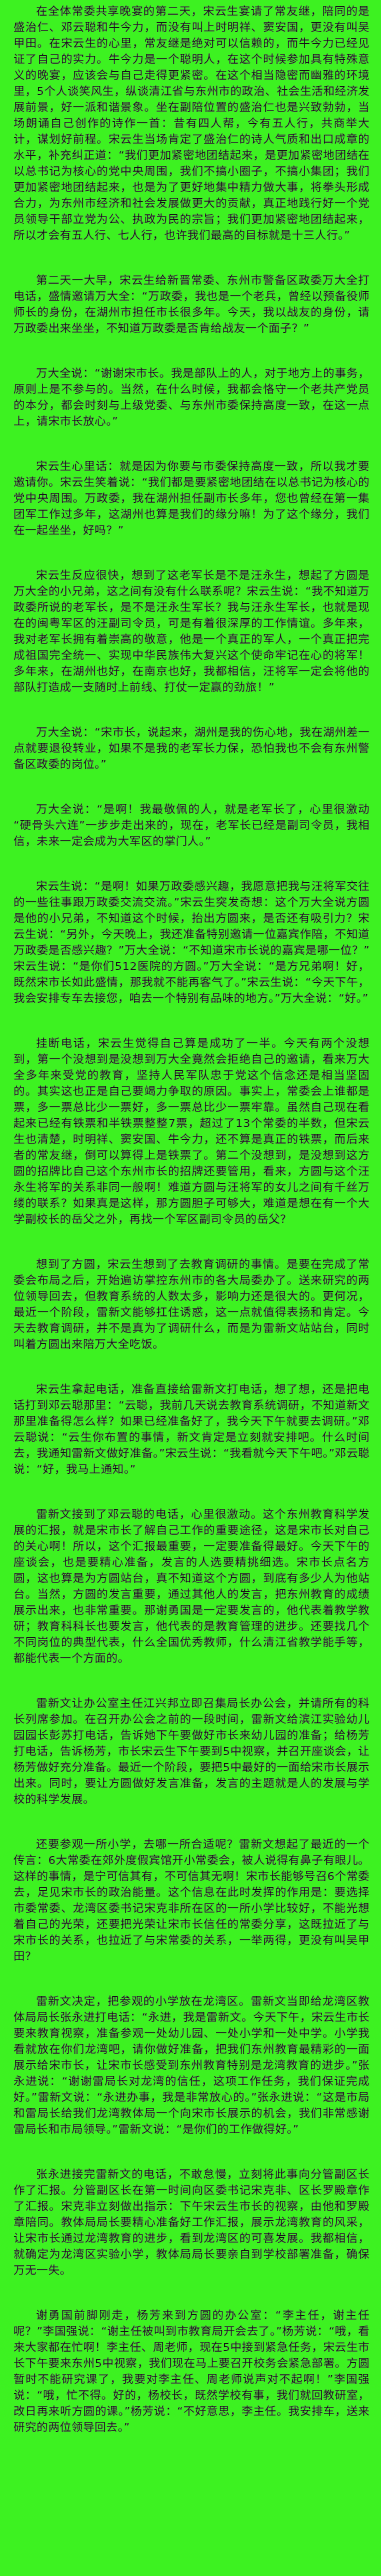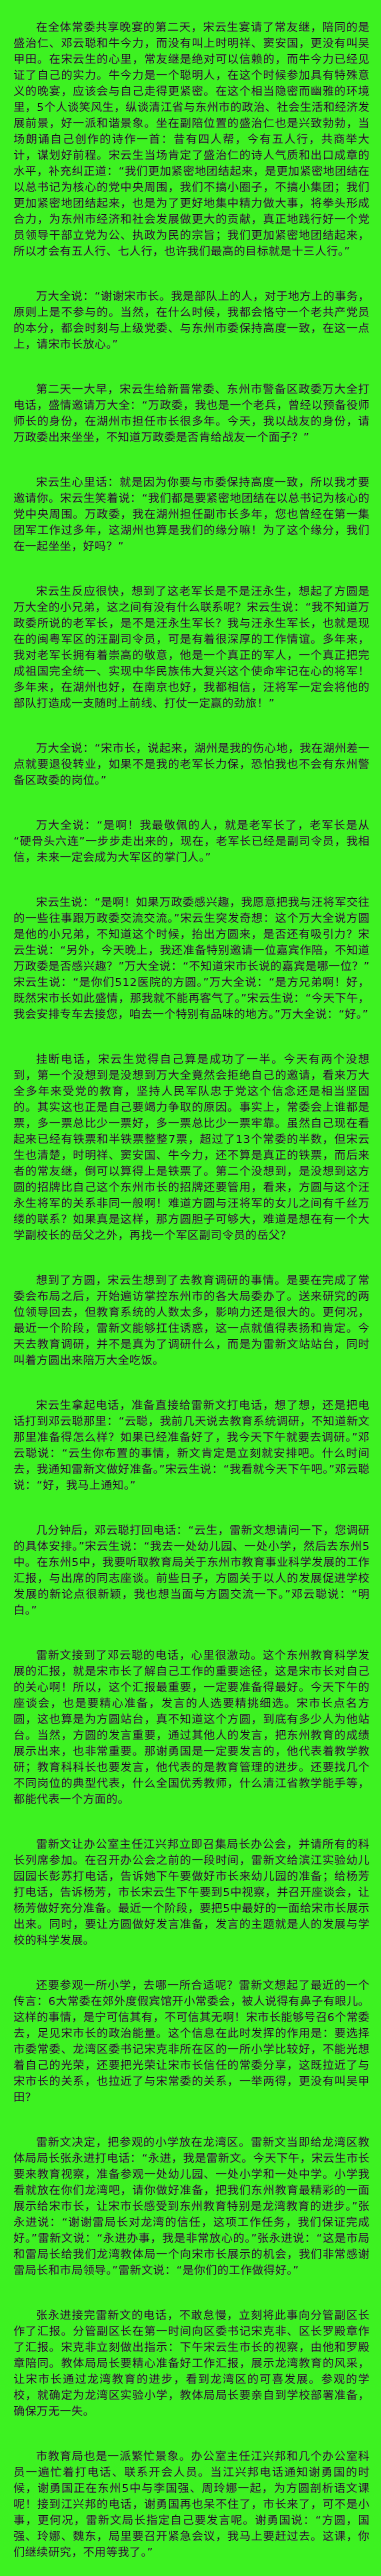--- a/index.html
+++ b/index.html
@@ -19,49 +19,47 @@
   }
   .manuscript {
     width: 100%;
   }
   .para {
     font-size: 11.3px;
     line-height: 16px;
     letter-spacing: 0.3px;
     text-indent: 2em;
     text-align: justify;
-    margin: 16px 0 29px 0;
+    margin: 0 0 29px 0;
     
     font-weight: 400;
     text-shadow: 0 0 0.2px rgba(255,255,255,0.55), 0.2px 0.2px 0 rgba(0,0,0,0.35);
     word-break: break-all;
   }
   .para:last-child {
     margin-bottom: 0;
   }
 </style>
 </head>
 <body>
 
 <div class="page">
   <div class="manuscript" id="manuscript">
       <p class="para">在全体常委共享晚宴的第二天，宋云生宴请了常友继，陪同的是盛治仁、邓云聪和牛今力，而没有叫上时明祥、窦安国，更没有叫吴甲田。在宋云生的心里，常友继是绝对可以信赖的，而牛今力已经见证了自己的实力。牛今力是一个聪明人，在这个时候参加具有特殊意义的晚宴，应该会与自己走得更紧密。在这个相当隐密而幽雅的环境里，5个人谈笑风生，纵谈清江省与东州市的政治、社会生活和经济发展前景，好一派和谐景象。坐在副陪位置的盛治仁也是兴致勃勃，当场朗诵自己创作的诗作一首：昔有四人帮，今有五人行，共商举大计，谋划好前程。宋云生当场肯定了盛治仁的诗人气质和出口成章的水平，补充纠正道：“我们更加紧密地团结起来，是更加紧密地团结在以总书记为核心的党中央周围，我们不搞小圈子，不搞小集团；我们更加紧密地团结起来，也是为了更好地集中精力做大事，将拳头形成合力，为东州市经济和社会发展做更大的贡献，真正地践行好一个党员领导干部立党为公、执政为民的宗旨；我们更加紧密地团结起来，所以才会有五人行、七人行，也许我们最高的目标就是十三人行。”</p>
+      <p class="para">第二天一大早，宋云生给新晋常委、东州市警备区政委万大全打电话，盛情邀请万大全：“万政委，我也是一个老兵，曾经以预备役师师长的身份，在湖州市担任市长很多年。今天，我以战友的身份，请万政委出来坐坐，不知道万政委是否肯给战友一个面子？”</p>
       <p class="para">万大全说：“谢谢宋市长。我是部队上的人，对于地方上的事务，原则上是不参与的。当然，在什么时候，我都会恪守一个老共产党员的本分，都会时刻与上级党委、与东州市委保持高度一致，在这一点上，请宋市长放心。”</p>
-      <p class="para">第二天一大早，宋云生给新晋常委、东州市警备区政委万大全打电话，盛情邀请万大全：“万政委，我也是一个老兵，曾经以预备役师师长的身份，在湖州市担任市长很多年。今天，我以战友的身份，请万政委出来坐坐，不知道万政委是否肯给战友一个面子？”</p>
       <p class="para">宋云生心里话：就是因为你要与市委保持高度一致，所以我才要邀请你。宋云生笑着说：“我们都是要紧密地团结在以总书记为核心的党中央周围。万政委，我在湖州担任副市长多年，您也曾经在第一集团军工作过多年，这湖州也算是我们的缘分嘛！为了这个缘分，我们在一起坐坐，好吗？”</p>
       <p class="para">宋云生反应很快，想到了这老军长是不是汪永生，想起了方圆是万大全的小兄弟，这之间有没有什么联系呢？宋云生说：“我不知道万政委所说的老军长，是不是汪永生军长？我与汪永生军长，也就是现在的闽粤军区的汪副司令员，可是有着很深厚的工作情谊。多年来，我对老军长拥有着崇高的敬意，他是一个真正的军人，一个真正把完成祖国完全统一、实现中华民族伟大复兴这个使命牢记在心的将军！多年来，在湖州也好，在南京也好，我都相信，汪将军一定会将他的部队打造成一支随时上前线、打仗一定赢的劲旅！”</p>
       <p class="para">万大全说：“宋市长，说起来，湖州是我的伤心地，我在湖州差一点就要退役转业，如果不是我的老军长力保，恐怕我也不会有东州警备区政委的岗位。”</p>
-      <p class="para">万大全说：“是啊！我最敬佩的人，就是老军长了，老军长是从“硬骨头六连”一步步走出来的，现在，老军长已经是副司令员，我相信，未来一定会成为大军区的掌门人。”</p>
+      <p class="para">万大全说：“是啊！我最敬佩的人，就是老军长了，心里很激动“硬骨头六连”一步步走出来的，现在，老军长已经是副司令员，我相信，未来一定会成为大军区的掌门人。”</p>
       <p class="para">宋云生说：“是啊！如果万政委感兴趣，我愿意把我与汪将军交往的一些往事跟万政委交流交流。”宋云生突发奇想：这个万大全说方圆是他的小兄弟，不知道这个时候，抬出方圆来，是否还有吸引力？宋云生说：“另外，今天晚上，我还准备特别邀请一位嘉宾作陪，不知道万政委是否感兴趣？”万大全说：“不知道宋市长说的嘉宾是哪一位？”宋云生说：“是你们512医院的方圆。”万大全说：“是方兄弟啊！好，既然宋市长如此盛情，那我就不能再客气了。”宋云生说：“今天下午，我会安排专车去接您，咱去一个特别有品味的地方。”万大全说：“好。”</p>
       <p class="para">挂断电话，宋云生觉得自己算是成功了一半。今天有两个没想到，第一个没想到是没想到万大全竟然会拒绝自己的邀请，看来万大全多年来受党的教育，坚持人民军队忠于党这个信念还是相当坚固的。其实这也正是自己要竭力争取的原因。事实上，常委会上谁都是票，多一票总比少一票好，多一票总比少一票牢靠。虽然自己现在看起来已经有铁票和半铁票整整7票，超过了13个常委的半数，但宋云生也清楚，时明祥、窦安国、牛今力，还不算是真正的铁票，而后来者的常友继，倒可以算得上是铁票了。第二个没想到，是没想到这方圆的招牌比自己这个东州市长的招牌还要管用，看来，方圆与这个汪永生将军的关系非同一般啊！难道方圆与汪将军的女儿之间有千丝万缕的联系？如果真是这样，那方圆胆子可够大，难道是想在有一个大学副校长的岳父之外，再找一个军区副司令员的岳父？</p>
       <p class="para">想到了方圆，宋云生想到了去教育调研的事情。是要在完成了常委会布局之后，开始遍访掌控东州市的各大局委办了。送来研究的两位领导回去，但教育系统的人数太多，影响力还是很大的。更何况，最近一个阶段，雷新文能够扛住诱惑，这一点就值得表扬和肯定。今天去教育调研，并不是真为了调研什么，而是为雷新文站站台，同时叫着方圆出来陪万大全吃饭。</p>
       <p class="para">宋云生拿起电话，准备直接给雷新文打电话，想了想，还是把电话打到邓云聪那里：“云聪，我前几天说去教育系统调研，不知道新文那里准备得怎么样？如果已经准备好了，我今天下午就要去调研。”邓云聪说：“云生你布置的事情，新文肯定是立刻就安排吧。什么时间去，我通知雷新文做好准备。”宋云生说：“我看就今天下午吧。”邓云聪说：“好，我马上通知。”</p>
-      <p class="para">几分钟后，邓云聪打回电话：“云生，雷新文想请问一下，您调研的具体安排。”宋云生说：“我去一处幼儿园、一处小学，然后去东州5中。在东州5中，我要听取教育局关于东州市教育事业科学发展的工作汇报，与出席的同志座谈。前些日子，方圆关于以人的发展促进学校发展的新论点很新颖，我也想当面与方圆交流一下。”邓云聪说：“明白。”</p>
       <p class="para">雷新文接到了邓云聪的电话，心里很激动。这个东州教育科学发展的汇报，就是宋市长了解自己工作的重要途径，这是宋市长对自己的关心啊！所以，这个汇报最重要，一定要准备得最好。今天下午的座谈会，也是要精心准备，发言的人选要精挑细选。宋市长点名方圆，这也算是为方圆站台，真不知道这个方圆，到底有多少人为他站台。当然，方圆的发言重要，通过其他人的发言，把东州教育的成绩展示出来，也非常重要。那谢勇国是一定要发言的，他代表着教学教研；教育科科长也要发言，他代表的是教育管理的进步。还要找几个不同岗位的典型代表，什么全国优秀教师，什么清江省教学能手等，都能代表一个方面的。</p>
       <p class="para">雷新文让办公室主任江兴邦立即召集局长办公会，并请所有的科长列席参加。在召开办公会之前的一段时间，雷新文给滨江实验幼儿园园长彭苏打电话，告诉她下午要做好市长来幼儿园的准备；给杨芳打电话，告诉杨芳，市长宋云生下午要到5中视察，并召开座谈会，让杨芳做好充分准备。最近一个阶段，要把5中最好的一面给宋市长展示出来。同时，要让方圆做好发言准备，发言的主题就是人的发展与学校的科学发展。</p>
       <p class="para">还要参观一所小学，去哪一所合适呢？雷新文想起了最近的一个传言：6大常委在郊外度假宾馆开小常委会，被人说得有鼻子有眼儿。这样的事情，是宁可信其有，不可信其无啊！宋市长能够号召6个常委去，足见宋市长的政治能量。这个信息在此时发挥的作用是：要选择市委常委、龙湾区委书记宋克非所在区的一所小学比较好，不能光想着自己的光荣，还要把光荣让宋市长信任的常委分享，这既拉近了与宋市长的关系，也拉近了与宋常委的关系，一举两得，更没有叫吴甲田？</p>
       <p class="para">雷新文决定，把参观的小学放在龙湾区。雷新文当即给龙湾区教体局局长张永进打电话：“永进，我是雷新文。今天下午，宋云生市长要来教育视察，准备参观一处幼儿园、一处小学和一处中学。小学我看就放在你们龙湾吧，请你做好准备，把我们东州教育最精彩的一面展示给宋市长，让宋市长感受到东州教育特别是龙湾教育的进步。”张永进说：“谢谢雷局长对龙湾的信任，这项工作任务，我们保证完成好。”雷新文说：“永进办事，我是非常放心的。”张永进说：“这是市局和雷局长给我们龙湾教体局一个向宋市长展示的机会，我们非常感谢雷局长和市局领导。”雷新文说：“是你们的工作做得好。”</p>
-      <p class="para">张永进接完雷新文的电话，不敢怠慢，立刻将此事向分管副区长作了汇报。分管副区长在第一时间向区委书记宋克非、区长罗殿章作了汇报。宋克非立刻做出指示：下午宋云生市长的视察，由他和罗殿章陪同。教体局局长要精心准备好工作汇报，展示龙湾教育的风采，让宋市长通过龙湾教育的进步，看到龙湾区的可喜发展。参观的学校，就确定为龙湾区实验小学，教体局局长要亲自到学校部署准备，确保万无一失。</p>
-      <p class="para">市教育局也是一派繁忙景象。办公室主任江兴邦和几个办公室科员一遍忙着打电话、联系开会人员。当江兴邦电话通知谢勇国的时候，谢勇国正在东州5中与李国强、周玲娜一起，为方圆剖析语文课呢！接到江兴邦的电话，谢勇国再也呆不住了，市长来了，可不是小事，更何况，雷新文局长指定自己要发言呢。谢勇国说：“方圆，国强、玲娜、魏东，局里要召开紧急会议，我马上要赶过去。这课，你们继续研究，不用等我了。”</p>
+      <p class="para">张永进接完雷新文的电话，不敢怠慢，立刻将此事向分管副区长作了汇报。分管副区长在第一时间向区委书记宋克非、区长罗殿章作了汇报。宋克非立刻做出指示：下午宋云生市长的视察，由他和罗殿章陪同。教体局局长要精心准备好工作汇报，展示龙湾教育的风采，让宋市长通过龙湾教育的进步，看到龙湾区的可喜发展。我都相信，就确定为龙湾区实验小学，教体局局长要亲自到学校部署准备，确保万无一失。</p>
       <p class="para">谢勇国前脚刚走，杨芳来到方圆的办公室：“李主任，谢主任呢？”李国强说：“谢主任被叫到市教育局开会去了。”杨芳说：“哦，看来大家都在忙啊！李主任、周老师，现在5中接到紧急任务，宋云生市长下午要来东州5中视察，我们现在马上要召开校务会紧急部署。方圆暂时不能研究课了，我要对李主任、周老师说声对不起啊！”李国强说：“哦，忙不得。好的，杨校长，既然学校有事，我们就回教研室，改日再来听方圆的课。”杨芳说：“不好意思，李主任。我安排车，送来研究的两位领导回去。”</p>
     </div>
 </div>
 
 
 </body></html>

